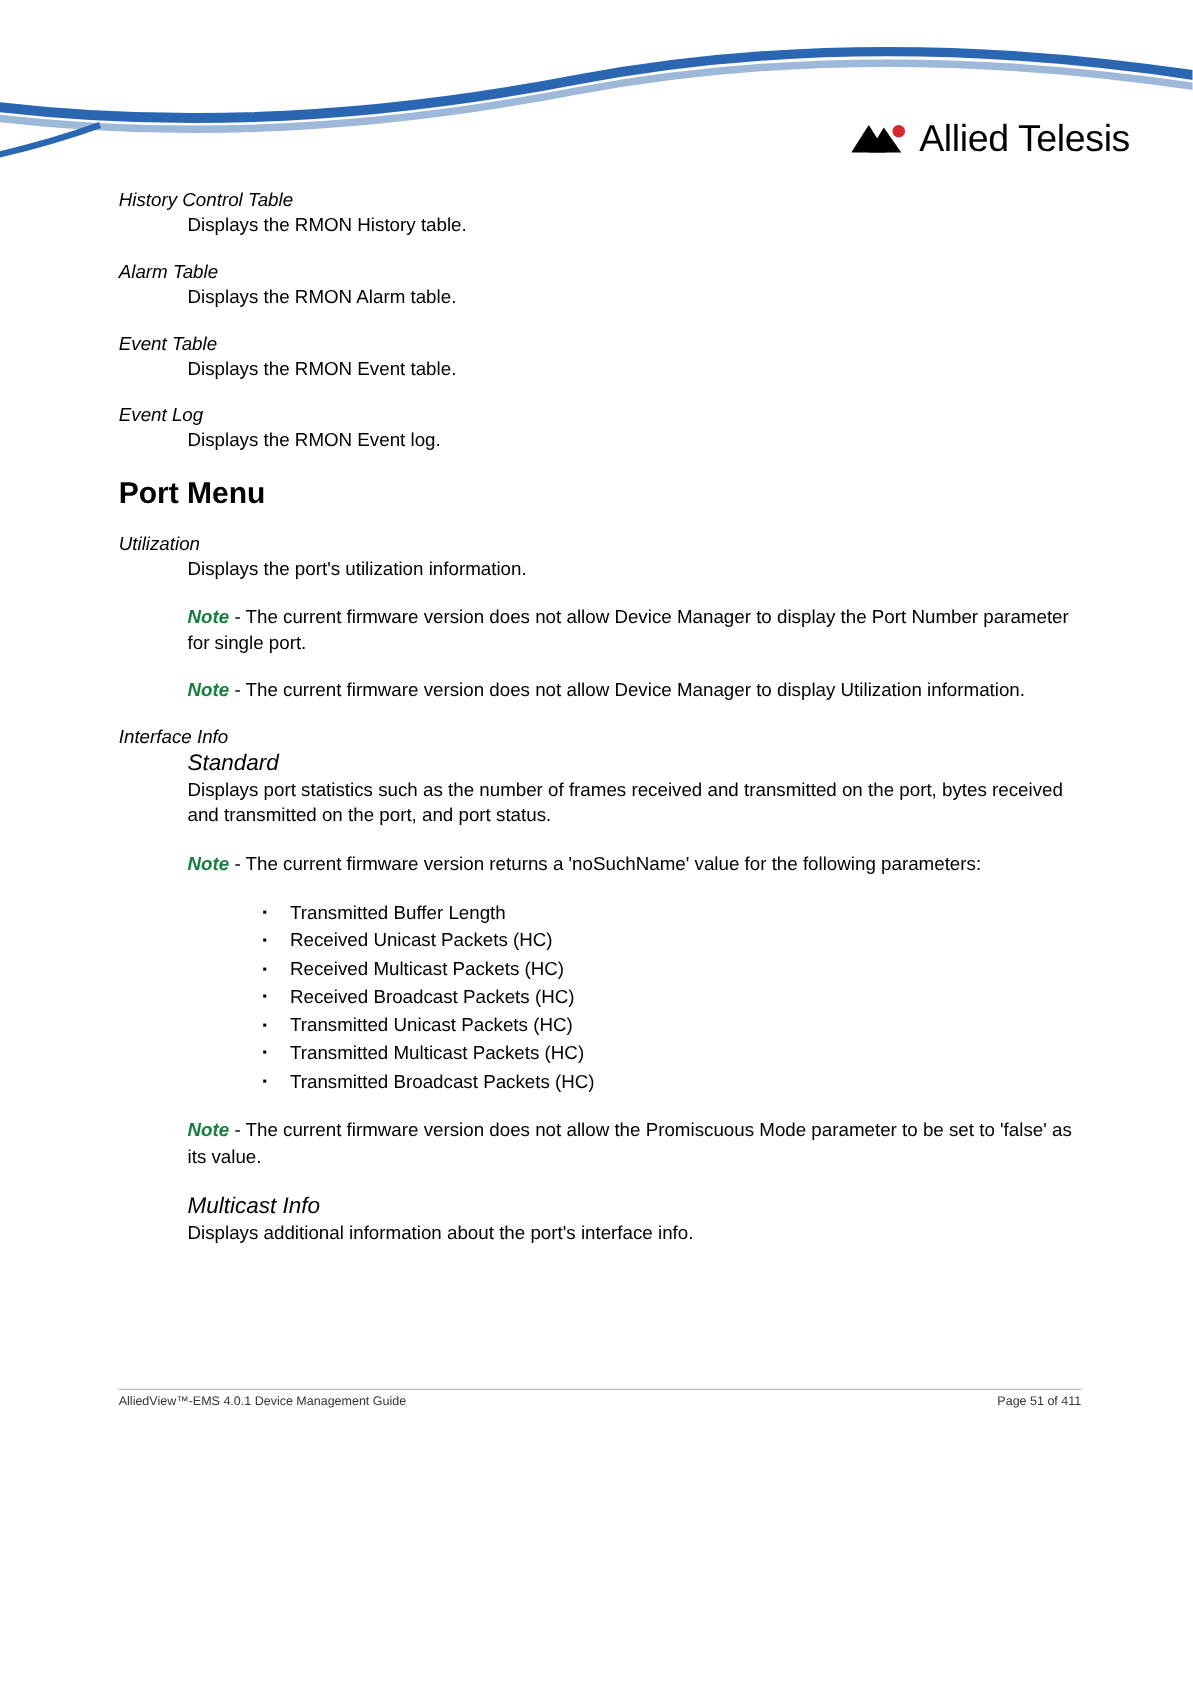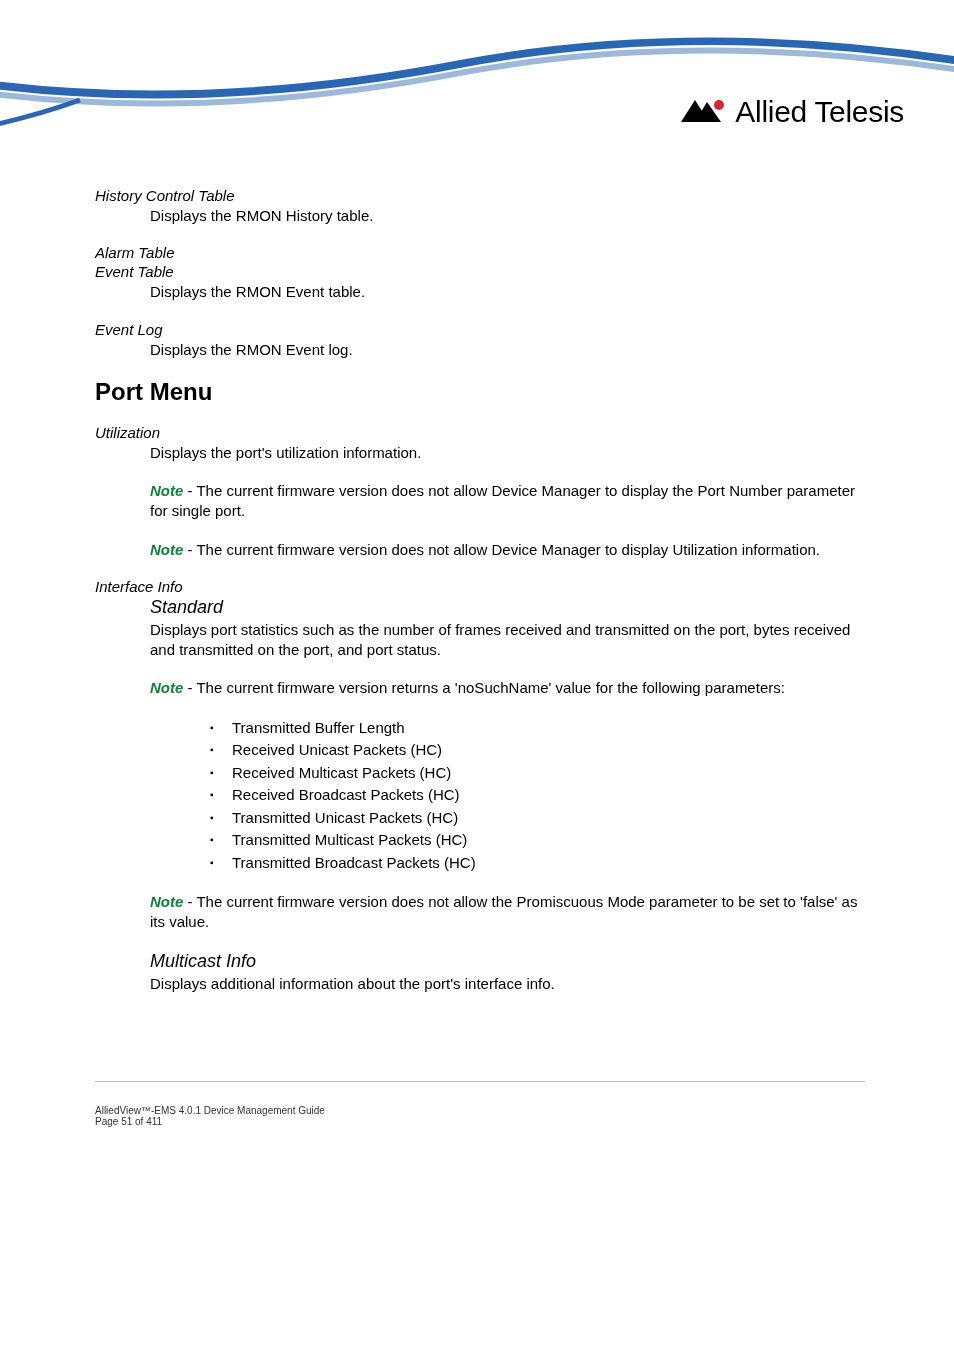--- a/index.html
+++ b/index.html
@@ -5,40 +5,40 @@
   * { box-sizing: border-box; margin: 0; padding: 0; }
   html, body { width: 954px; height: 1350px; background: #ffffff; font-family: "Segoe UI", Arial, sans-serif; color: #000; }
   .page { position: relative; width: 954px; height: 1162px; }
 
   .banner { position: absolute; top: 0; left: 0; width: 954px; height: 160px; overflow: hidden; }
   .banner svg { display: block; }
 
   .logo-wrap { position: absolute; top: 95px; right: 50px; display: flex; align-items: center; gap: 8px; }
   .logo-text { font-size: 30px; font-weight: 400; color: #000; letter-spacing: -0.3px; }
 
-  .content { position: absolute; top: 187px; left: 95px; width: 770px; }
+  .content { position: absolute; top: 152px; left: 95px; width: 770px; }
 
   .term { font-style: italic; font-size: 15px; margin-bottom: 2px; }
   .term-def { font-size: 15px; margin-left: 55px; margin-bottom: 18px; line-height: 1.35; }
 
   .h2 { font-size: 24px; font-weight: 700; margin: 8px 0 18px 0; }
 
   .body-para { font-size: 15px; margin-bottom: 18px; line-height: 1.35; }
 
   .note-label { color: #15803d; font-weight: 700; font-style: italic; }
   .note-para { font-size: 15px; margin-left: 55px; margin-bottom: 18px; line-height: 1.35; }
 
   .sub-term { font-style: italic; font-size: 18px; margin-left: 55px; margin-bottom: 2px; }
   .sub-def { font-size: 15px; margin-left: 55px; margin-bottom: 18px; line-height: 1.35; }
 
   ul.bullets { list-style: none; margin-left: 115px; margin-bottom: 18px; }
   ul.bullets li { font-size: 15px; line-height: 1.5; position: relative; padding-left: 22px; }
   ul.bullets li::before { content: "▪"; position: absolute; left: 0; top: 0; font-size: 10px; line-height: 22px; }
 
-  .footer { position: absolute; bottom: 35px; left: 95px; width: 770px; border-top: 1px solid #bbb; padding-top: 23px; font-size: 10px; color: #333; display: flex; justify-content: space-between; flex-direction: column; }
+  .footer { position: absolute; bottom: 35px; left: 95px; width: 770px; border-top: 1px solid #bbb; padding-top: 4px; font-size: 10px; color: #333; display: flex; justify-content: space-between; }
 </style>
 </head>
 <body>
 
 <div class="page">
 
   <div class="banner">
     <svg width="954" height="160" viewBox="0 0 954 160">
       <path d="M -30 78 Q 200 110 460 60 Q 700 15 980 60 L 980 68 Q 700 22 460 68 Q 200 118 -30 86 Z" fill="#2a66b1"></path>
       <path d="M -30 88 Q 200 120 460 70 Q 700 25 980 70 L 980 76 Q 700 31 460 76 Q 200 126 -30 94 Z" fill="#9db8d8"></path>
@@ -54,20 +54,21 @@
     </svg>
     <span class="logo-text">Allied Telesis</span>
   </div>
 
   <div class="content">
 
     <div class="term">History Control Table</div>
     <div class="term-def">Displays the RMON History table.</div>
 
     <div class="term">Alarm Table</div>
+    <div class="term-def">Displays the RMON Alarm table.</div>
 
     <div class="term">Event Table</div>
     <div class="term-def">Displays the RMON Event table.</div>
 
     <div class="term">Event Log</div>
     <div class="term-def">Displays the RMON Event log.</div>
 
     <div class="h2">Port Menu</div>
 
 

